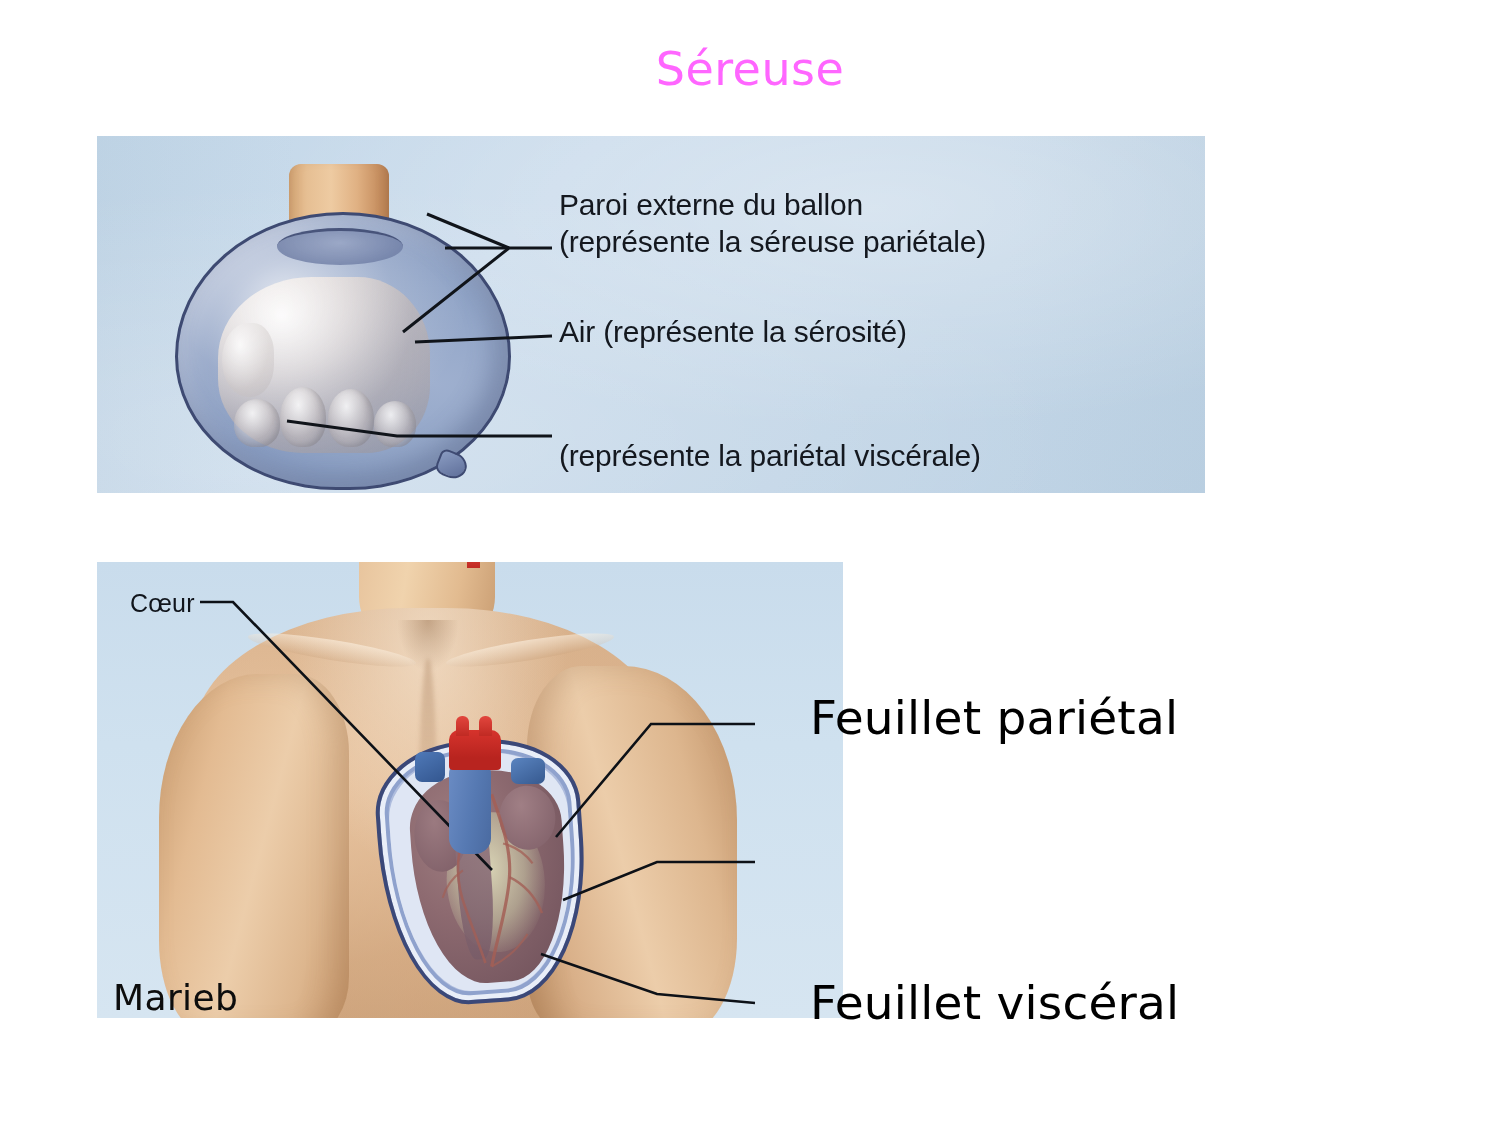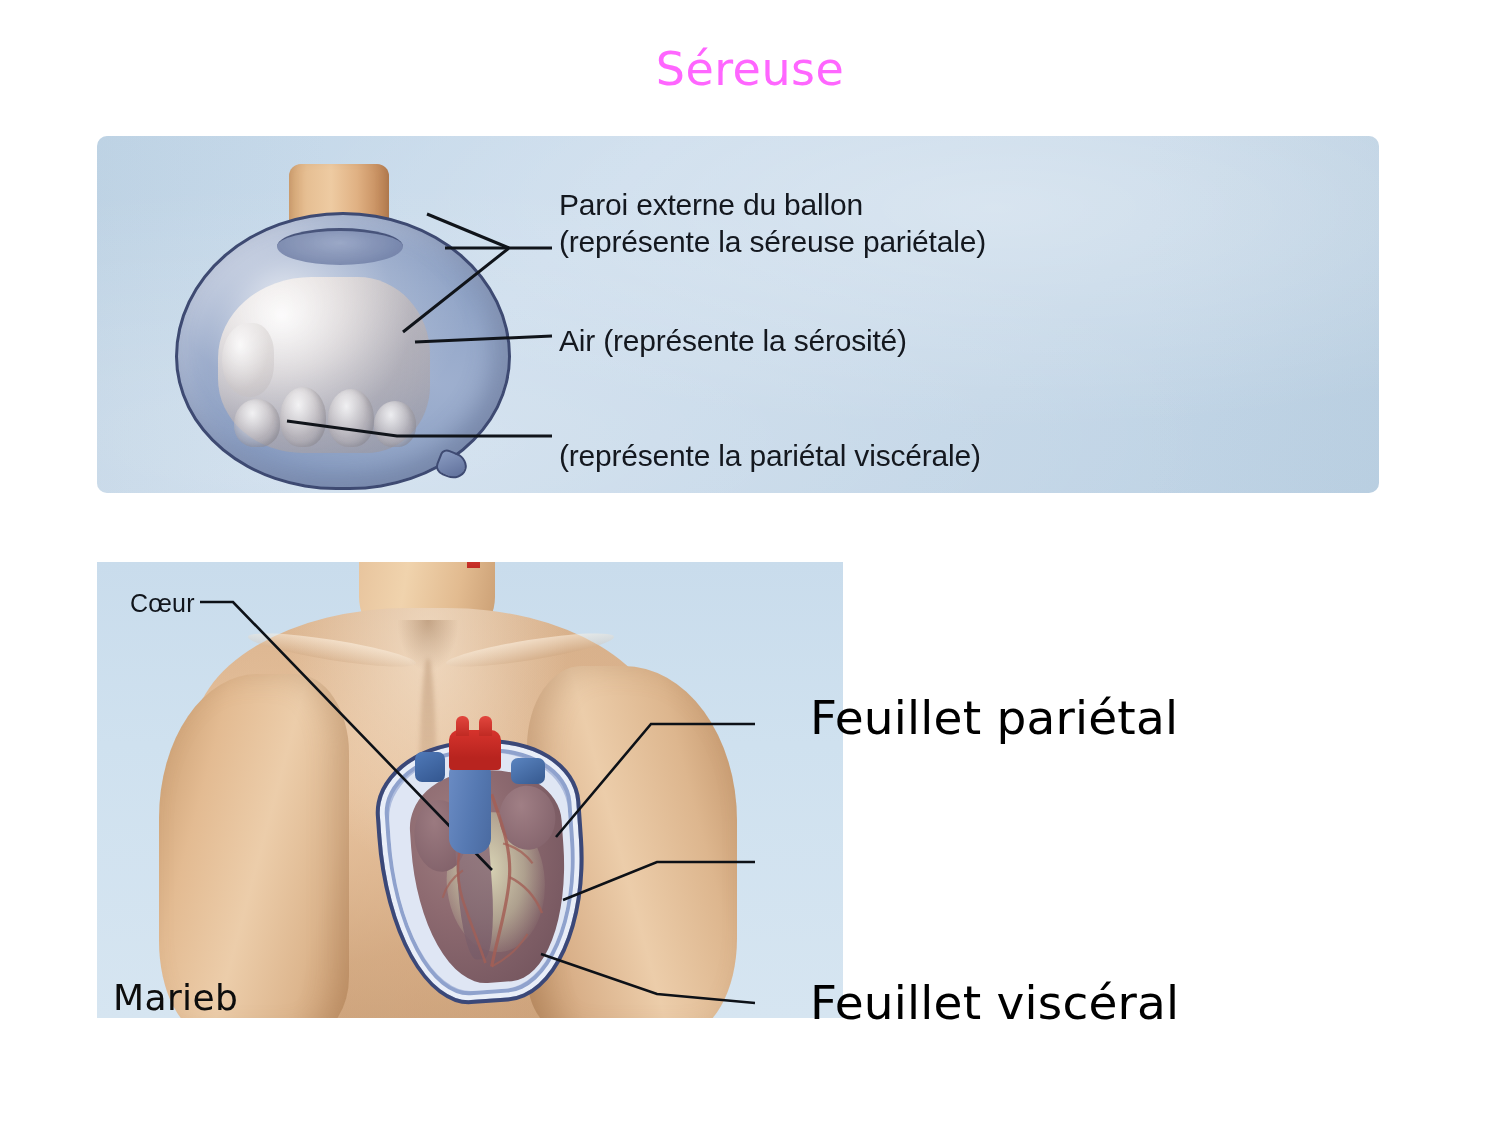--- a/index.html
+++ b/index.html
@@ -29,25 +29,24 @@
     letter-spacing: 0.5px;
     color: #ff66ff;
     white-space: nowrap;
   }
 
   
   #figure-balloon {
     position: absolute;
     left: 97px;
     top: 136px;
-    width: 1282px;
+    width: 1108px;
     height: 357px;
     background: linear-gradient(135deg,#c4d8e9 0%, #cbdcec 35%, #c3d6e7 70%, #bdd2e4 100%);
     overflow: hidden;
-    border-radius: 10px;
   }
   #figure-balloon .paper-noise {
     position: absolute; inset: 0;
     background:
       radial-gradient(ellipse at 70% 20%, rgba(255,255,255,.33) 0%, rgba(255,255,255,0) 55%),
       radial-gradient(ellipse at 20% 85%, rgba(255,255,255,.22) 0%, rgba(255,255,255,0) 60%),
       linear-gradient(90deg, rgba(160,185,205,.18) 0%, rgba(255,255,255,0) 18%, rgba(255,255,255,0) 82%, rgba(160,185,205,.14) 100%);
   }
   
   #figure-balloon .bleed {
@@ -166,21 +165,21 @@
   .fig1-label {
     position: absolute;
     font-family: "Liberation Sans", sans-serif;
     font-size: 30px;
     line-height: 1.22;
     color: #14181f;
     white-space: pre;
     letter-spacing: -0.2px;
   }
   #label-paroi-externe { left: 462px; top: 51px; }
-  #label-air           { left: 462px; top: 187px; }
+  #label-air           { left: 462px; top: 178px; }
   #label-paroi-interne { left: 462px; top: 265px; }
 
   
   #figure-torso {
     position: absolute;
     left: 97px;
     top: 562px;
     width: 746px;
     height: 456px;
     overflow: hidden;

